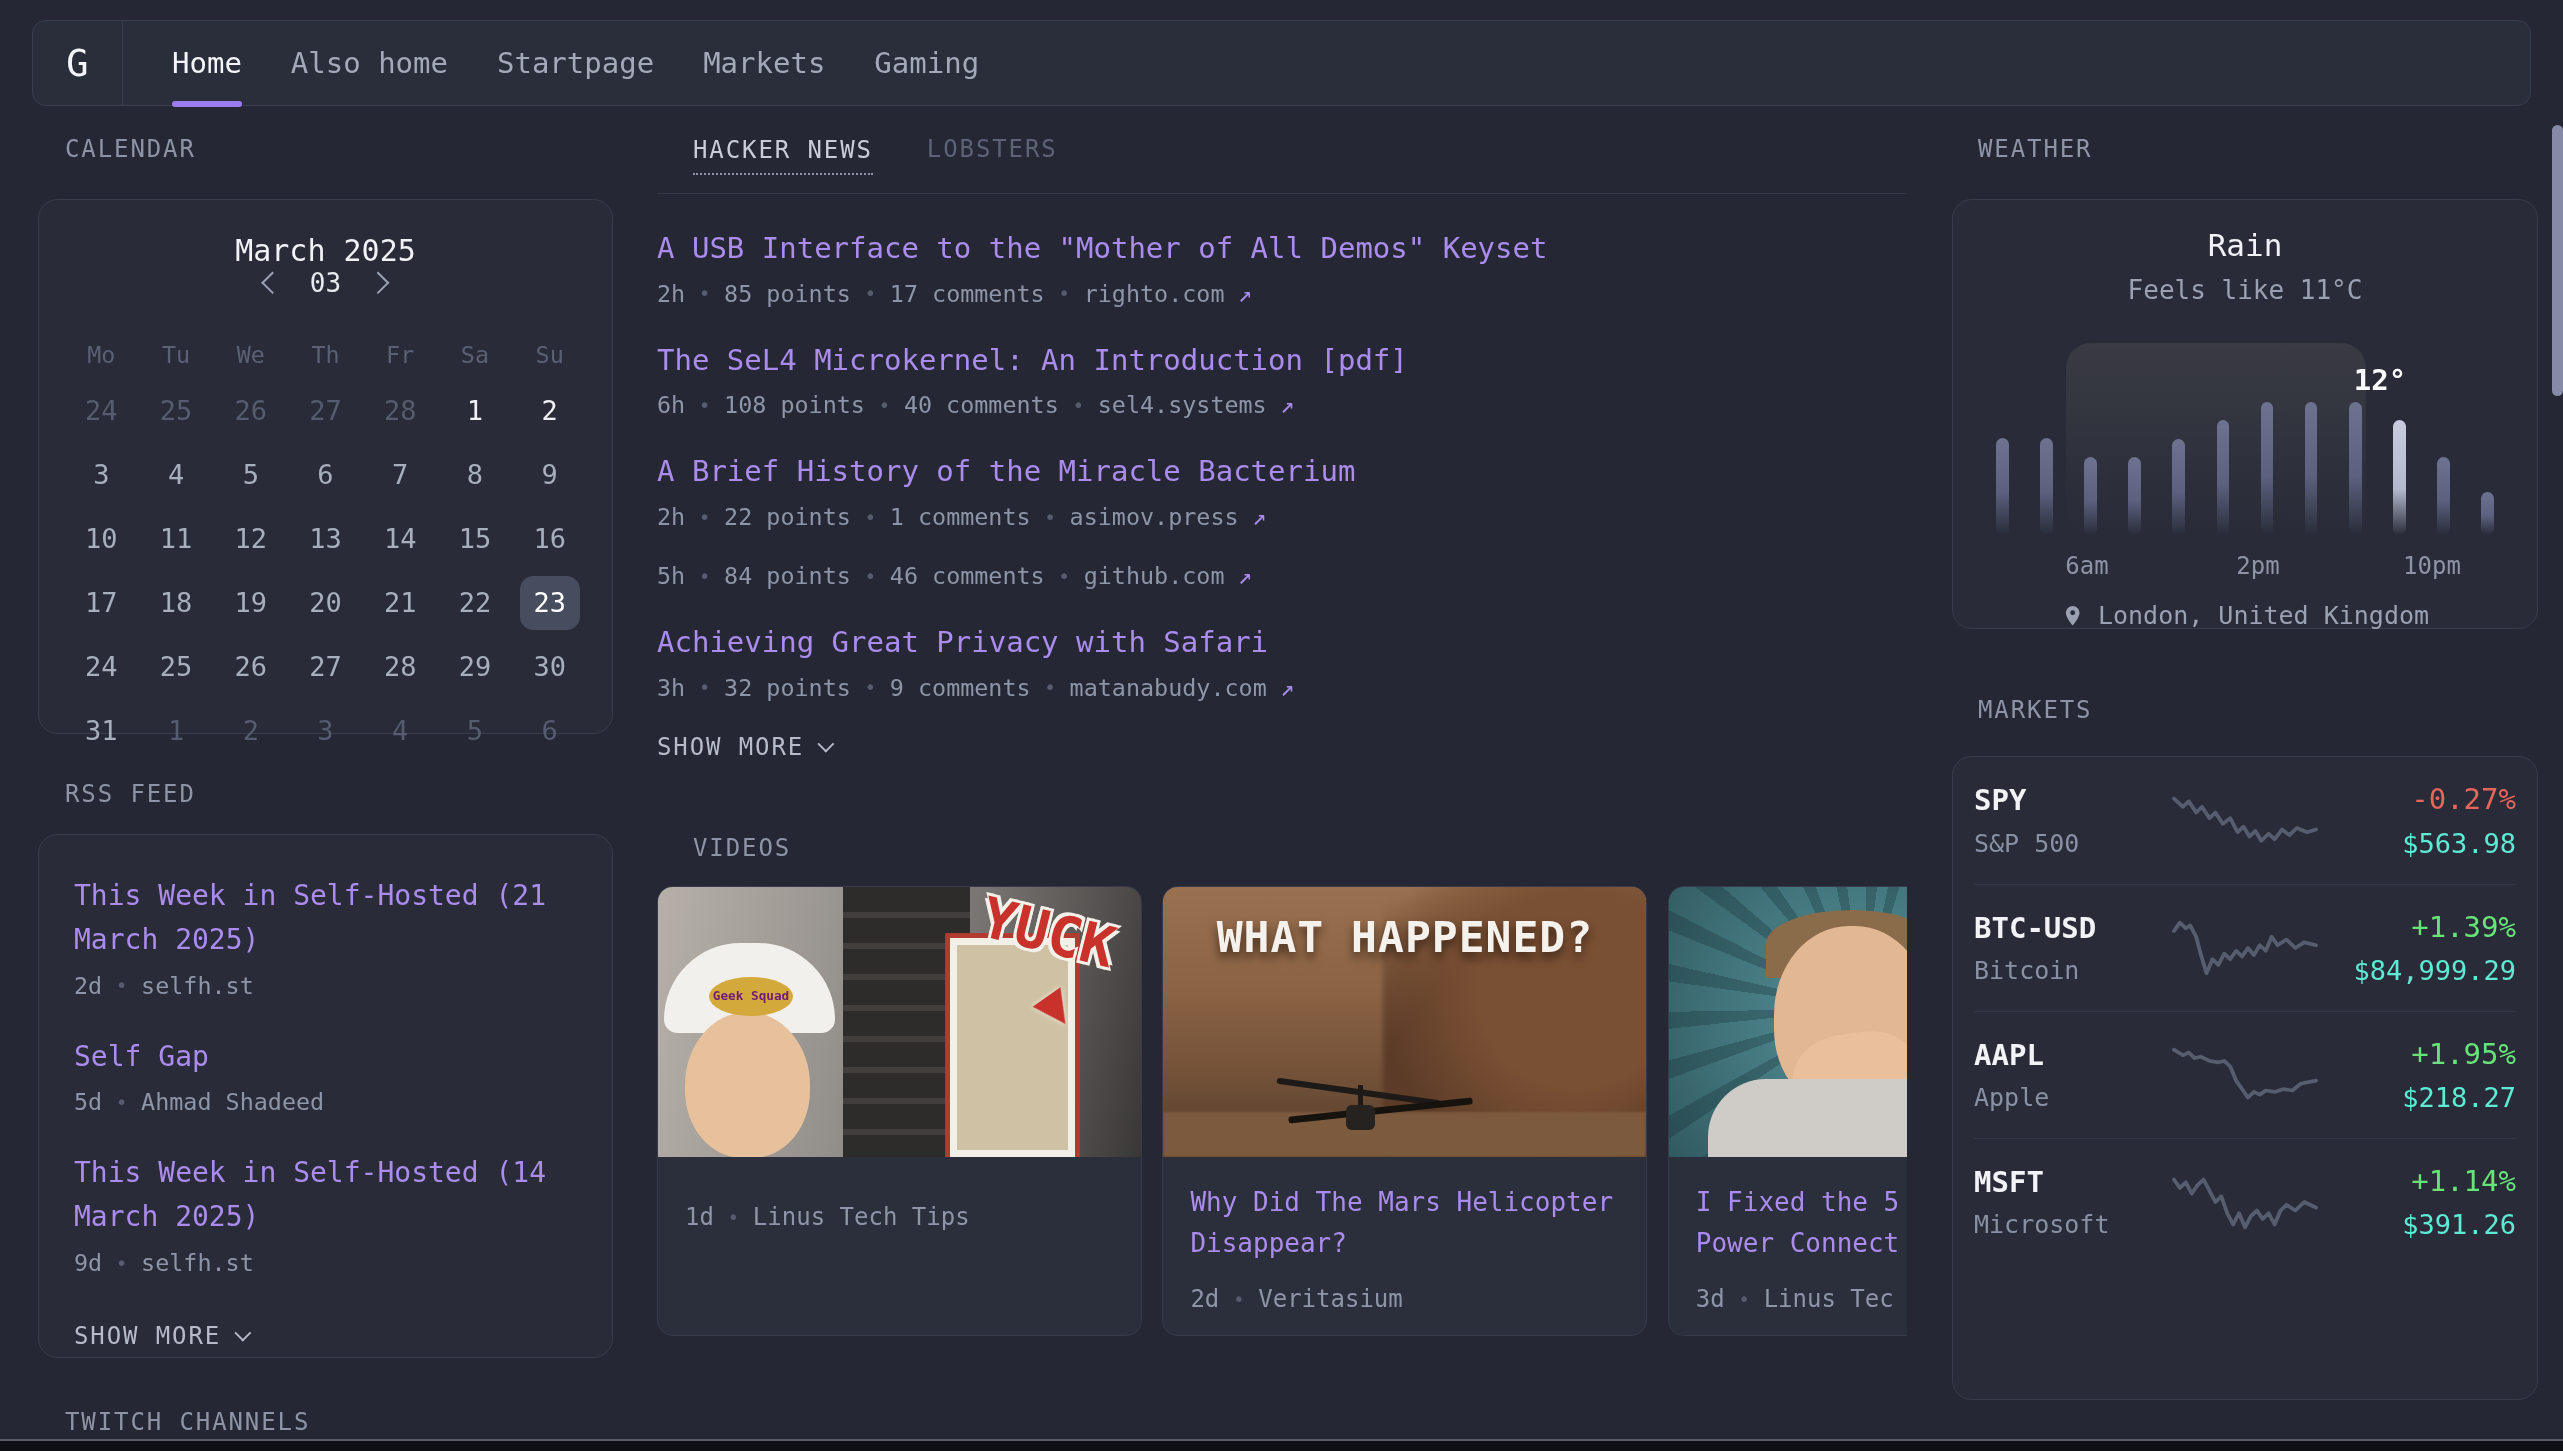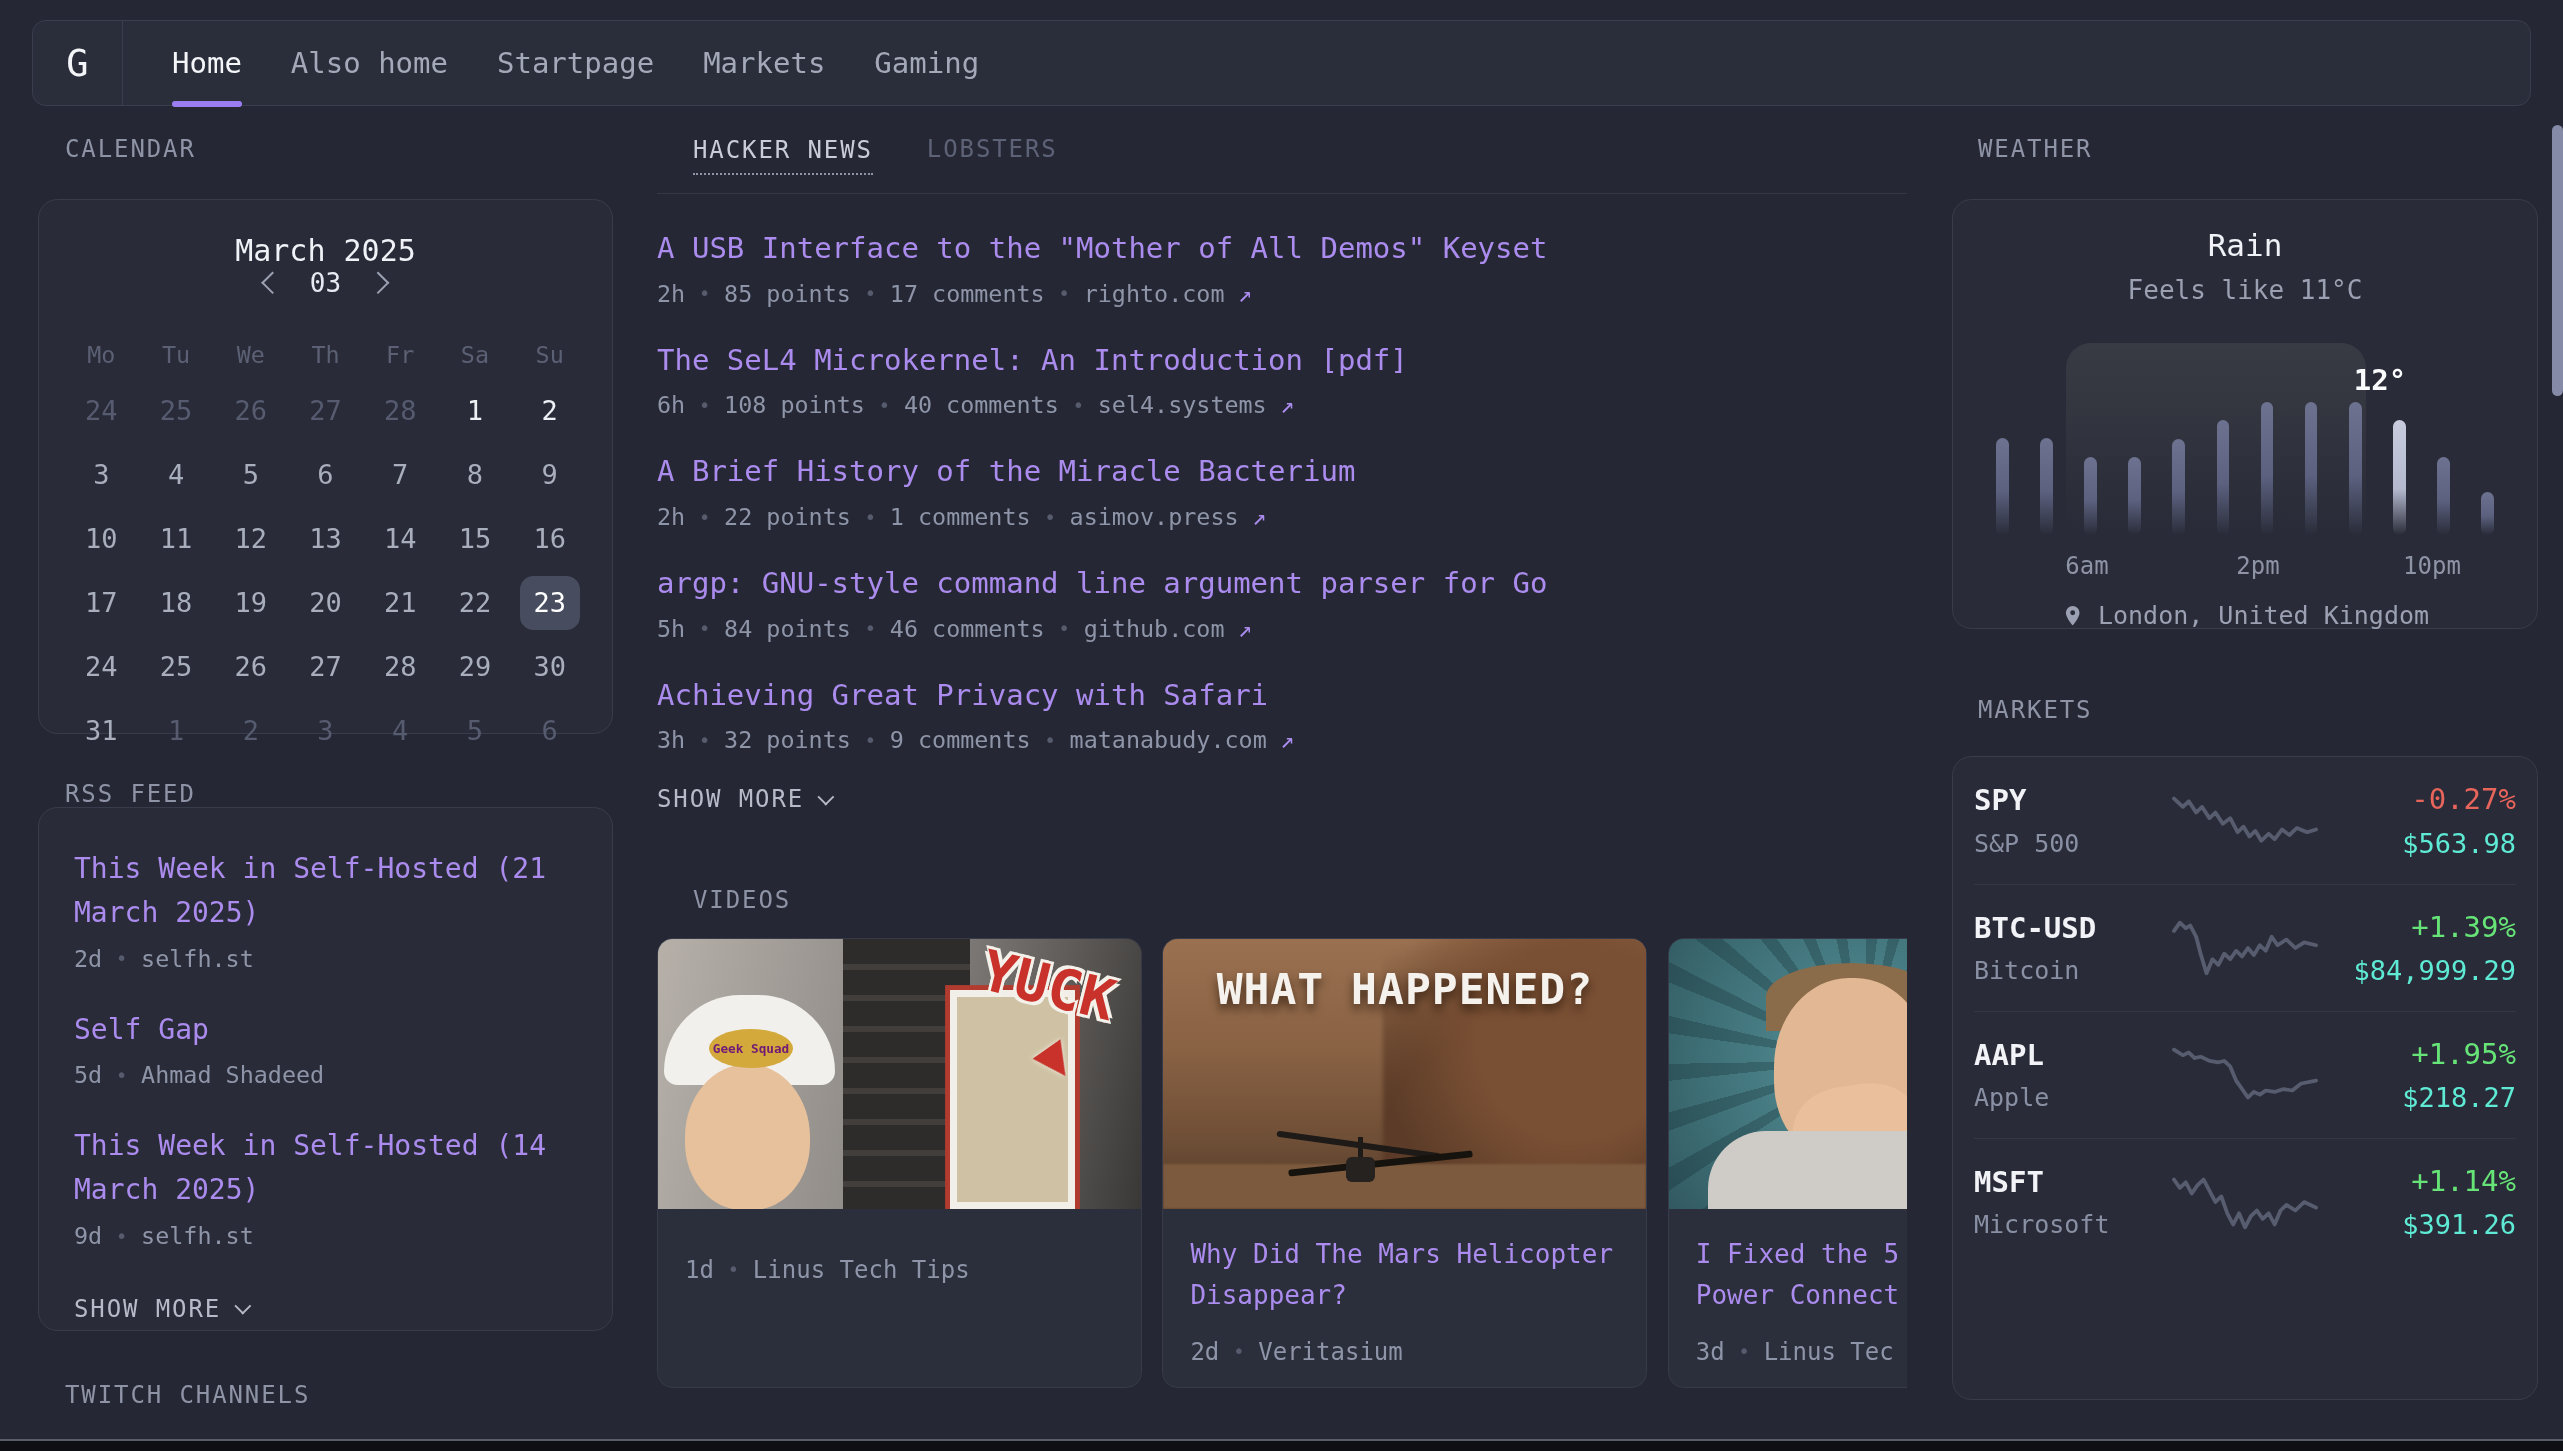--- a/index.html
+++ b/index.html
@@ -48,21 +48,21 @@
   .cal-cell { height:64px; display:flex; align-items:center; justify-content:center;
     font-size:27px; color:#a9aebd; }
   .cal-cell.out { color:#565b70; }
   .cal-cell.strong { color:#eef0f6; }
   .cal-cell.today { color:#ffffff; position:relative; z-index:1; }
   .cal-cell.today::before { content:""; position:absolute; width:60px; height:54px;
     background:#474c5f; border-radius:13.6px; z-index:-1; }
 
   
   .rss-hdr { margin-top:47px; }
-  .rss-card { height:524px; padding:39px 35px 6px 35px; }
+  .rss-card { margin-top:27px; height:524px; padding:39px 35px 6px 35px; }
   .feed-title { font-size:28px; line-height:44px; color:var(--link); display:block; text-decoration:none; cursor:pointer; }
   .meta { font-size:23.4px; color:#8f95a8; margin-top:9.7px; display:flex; align-items:center; gap:13.6px; }
   .dot { color:#565b6e; font-size:19.5px; }
   .rss-item { margin-bottom:35px; }
   .show-more { display:flex; align-items:center; gap:15.6px; font-size:24px;
     letter-spacing:1.9px; color:#b7bbc9; cursor:pointer; }
   .rss-card .show-more { margin-top:45px; }
   .twitch-hdr { margin-top:51px; }
 
   
@@ -342,21 +342,20 @@
         <span>22 points</span>
           <span class="dot">•</span>
         <span>1 comments</span>
           <span class="dot">•</span>
         <span>asimov.press</span>
         <span class="ext">↗</span>
       </div>
     </div>
 
     <div class="news-item">
-      <a class="news-title">argp: GNU-style command line argument parser for Go</a>
       <div class="meta">
         <span>5h</span>
           <span class="dot">•</span>
         <span>84 points</span>
           <span class="dot">•</span>
         <span>46 comments</span>
           <span class="dot">•</span>
         <span>github.com</span>
         <span class="ext">↗</span>
       </div>

